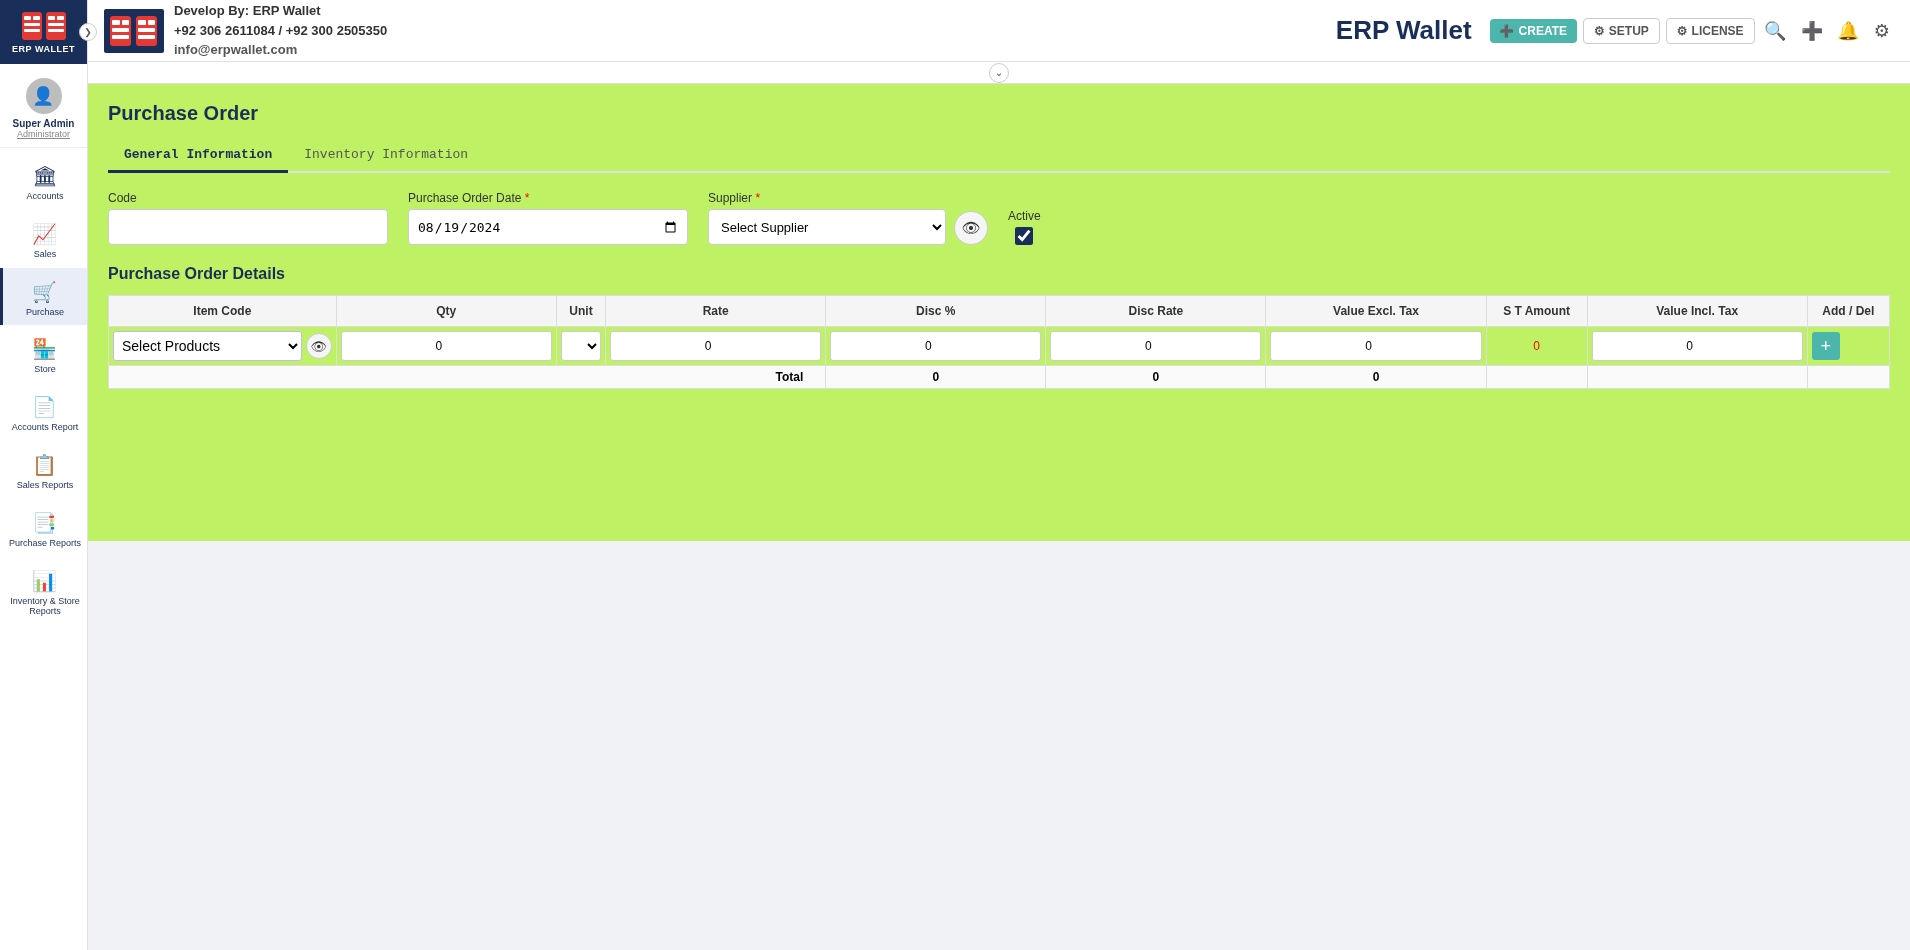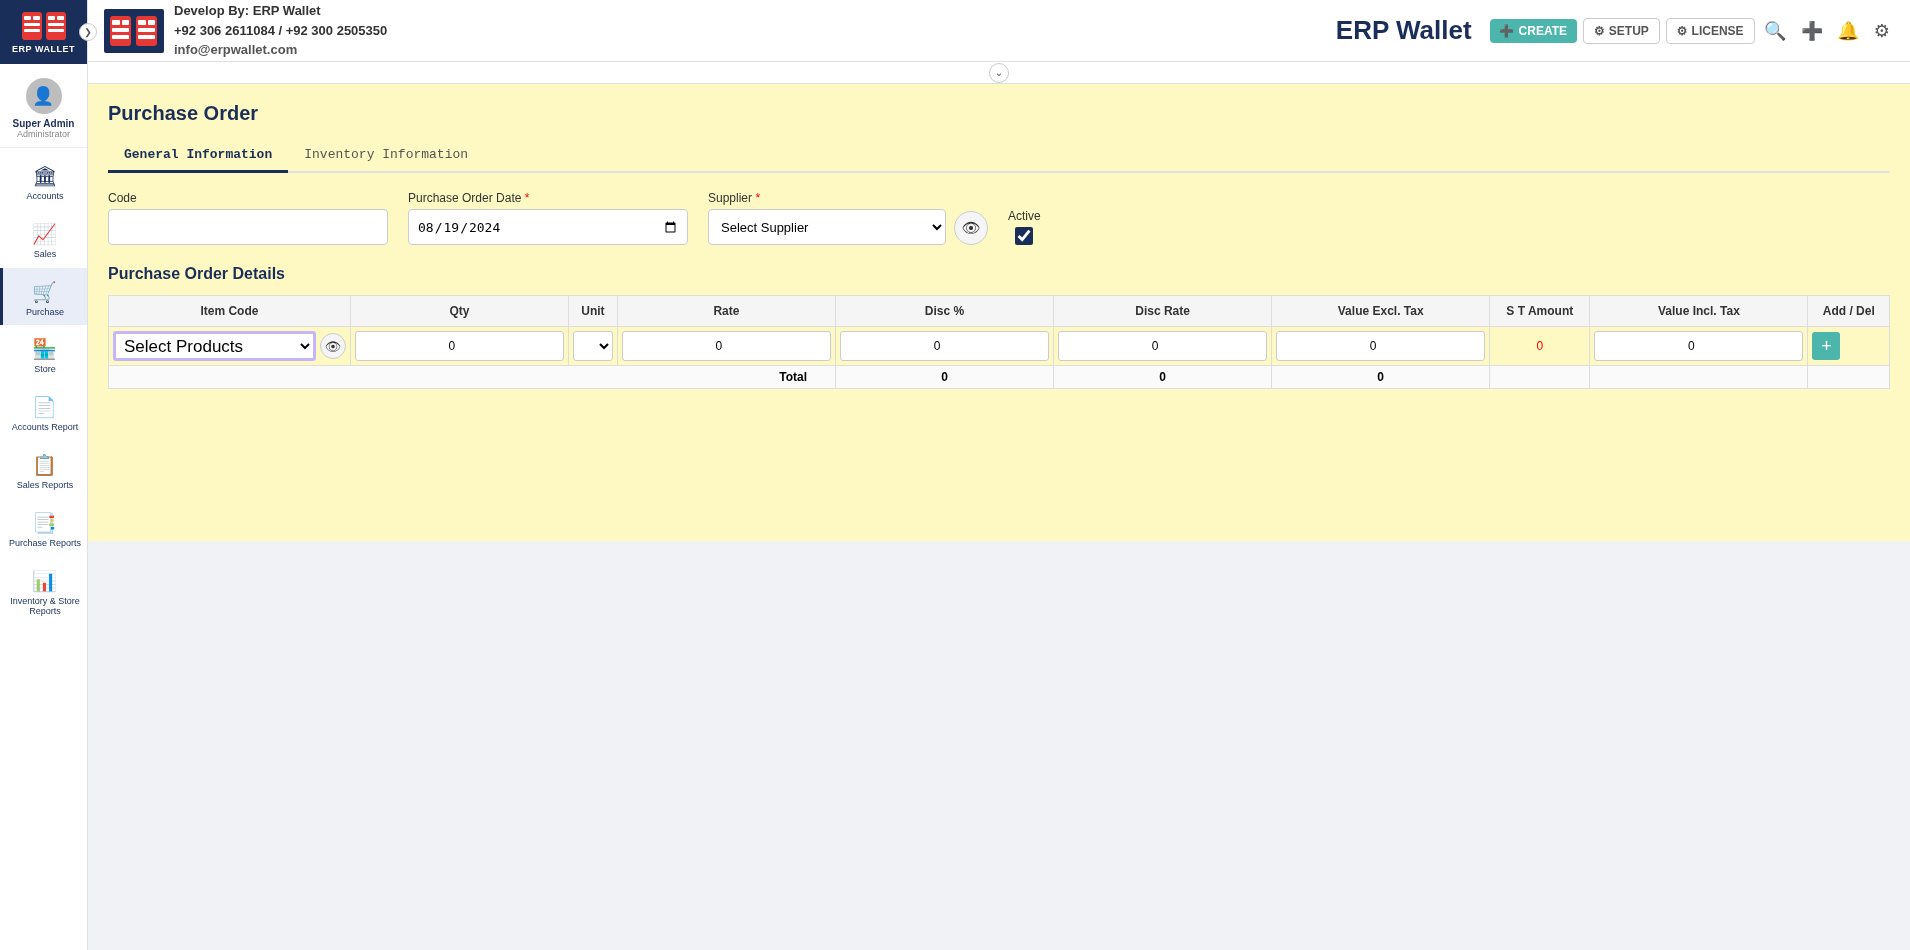--- a/index.html
+++ b/index.html
@@ -81,20 +81,21 @@
       font-size: 10px;
       font-weight: bold;
       color: #1a2e5a;
       margin-top: 4px;
       text-align: center;
     }
     .sidebar-role {
       font-size: 9px;
       color: #888;
       text-align: center;
+      text-decoration: underline;
     }
     .sidebar-nav {
       display: flex;
       flex-direction: column;
       align-items: center;
       width: 100%;
       padding-top: 4px;
     }
     .sidebar-item {
       display: flex;
@@ -222,21 +223,21 @@
       cursor: pointer;
       font-size: 10px;
       color: #555;
     }
 
     
     .content-area {
       flex: 1;
       overflow-y: auto;
       padding: 18px 20px 30px 20px;
-      background: #fef9c3;
+      background: #bef264;
     }
 
     .page-title {
       font-size: 20px;
       font-weight: bold;
       color: #1a2e5a;
       margin-bottom: 14px;
     }
 
     
@@ -354,24 +355,24 @@
       vertical-align: middle;
     }
     .td-select {
       display: flex;
       align-items: center;
       gap: 4px;
     }
     .product-select {
       flex: 1;
       height: 30px;
-      border: 3px solid #c4b5fd;
+      border: 1px solid #c4b5fd;
       border-radius: 3px;
       padding: 0 4px;
-      font-size: 17px;
+      font-size: 14px;
       background: #fff;
     }
     .table-input {
       width: 100%;
       height: 30px;
       border: 1px solid #ccc;
       border-radius: 3px;
       padding: 0 4px;
       font-size: 12px;
       text-align: center;
@@ -654,21 +655,21 @@
           </td>
           <td>
             <input class="table-input" type="number" value="0" style="">
           </td>
           <td>
             <button class="add-btn">+</button>
           </td>
         </tr>
 
         <tr class="total-row">
-          <td colspan="4" style="text-align:right; padding-right:28px;">Total</td>
+          <td colspan="4" style="text-align:right; padding-right:22px;">Total</td>
           <td>0</td>
           <td>0</td>
           <td>0</td>
           <td></td>
           <td></td>
           <td></td>
         </tr>
       </tbody>
     </table>
 

